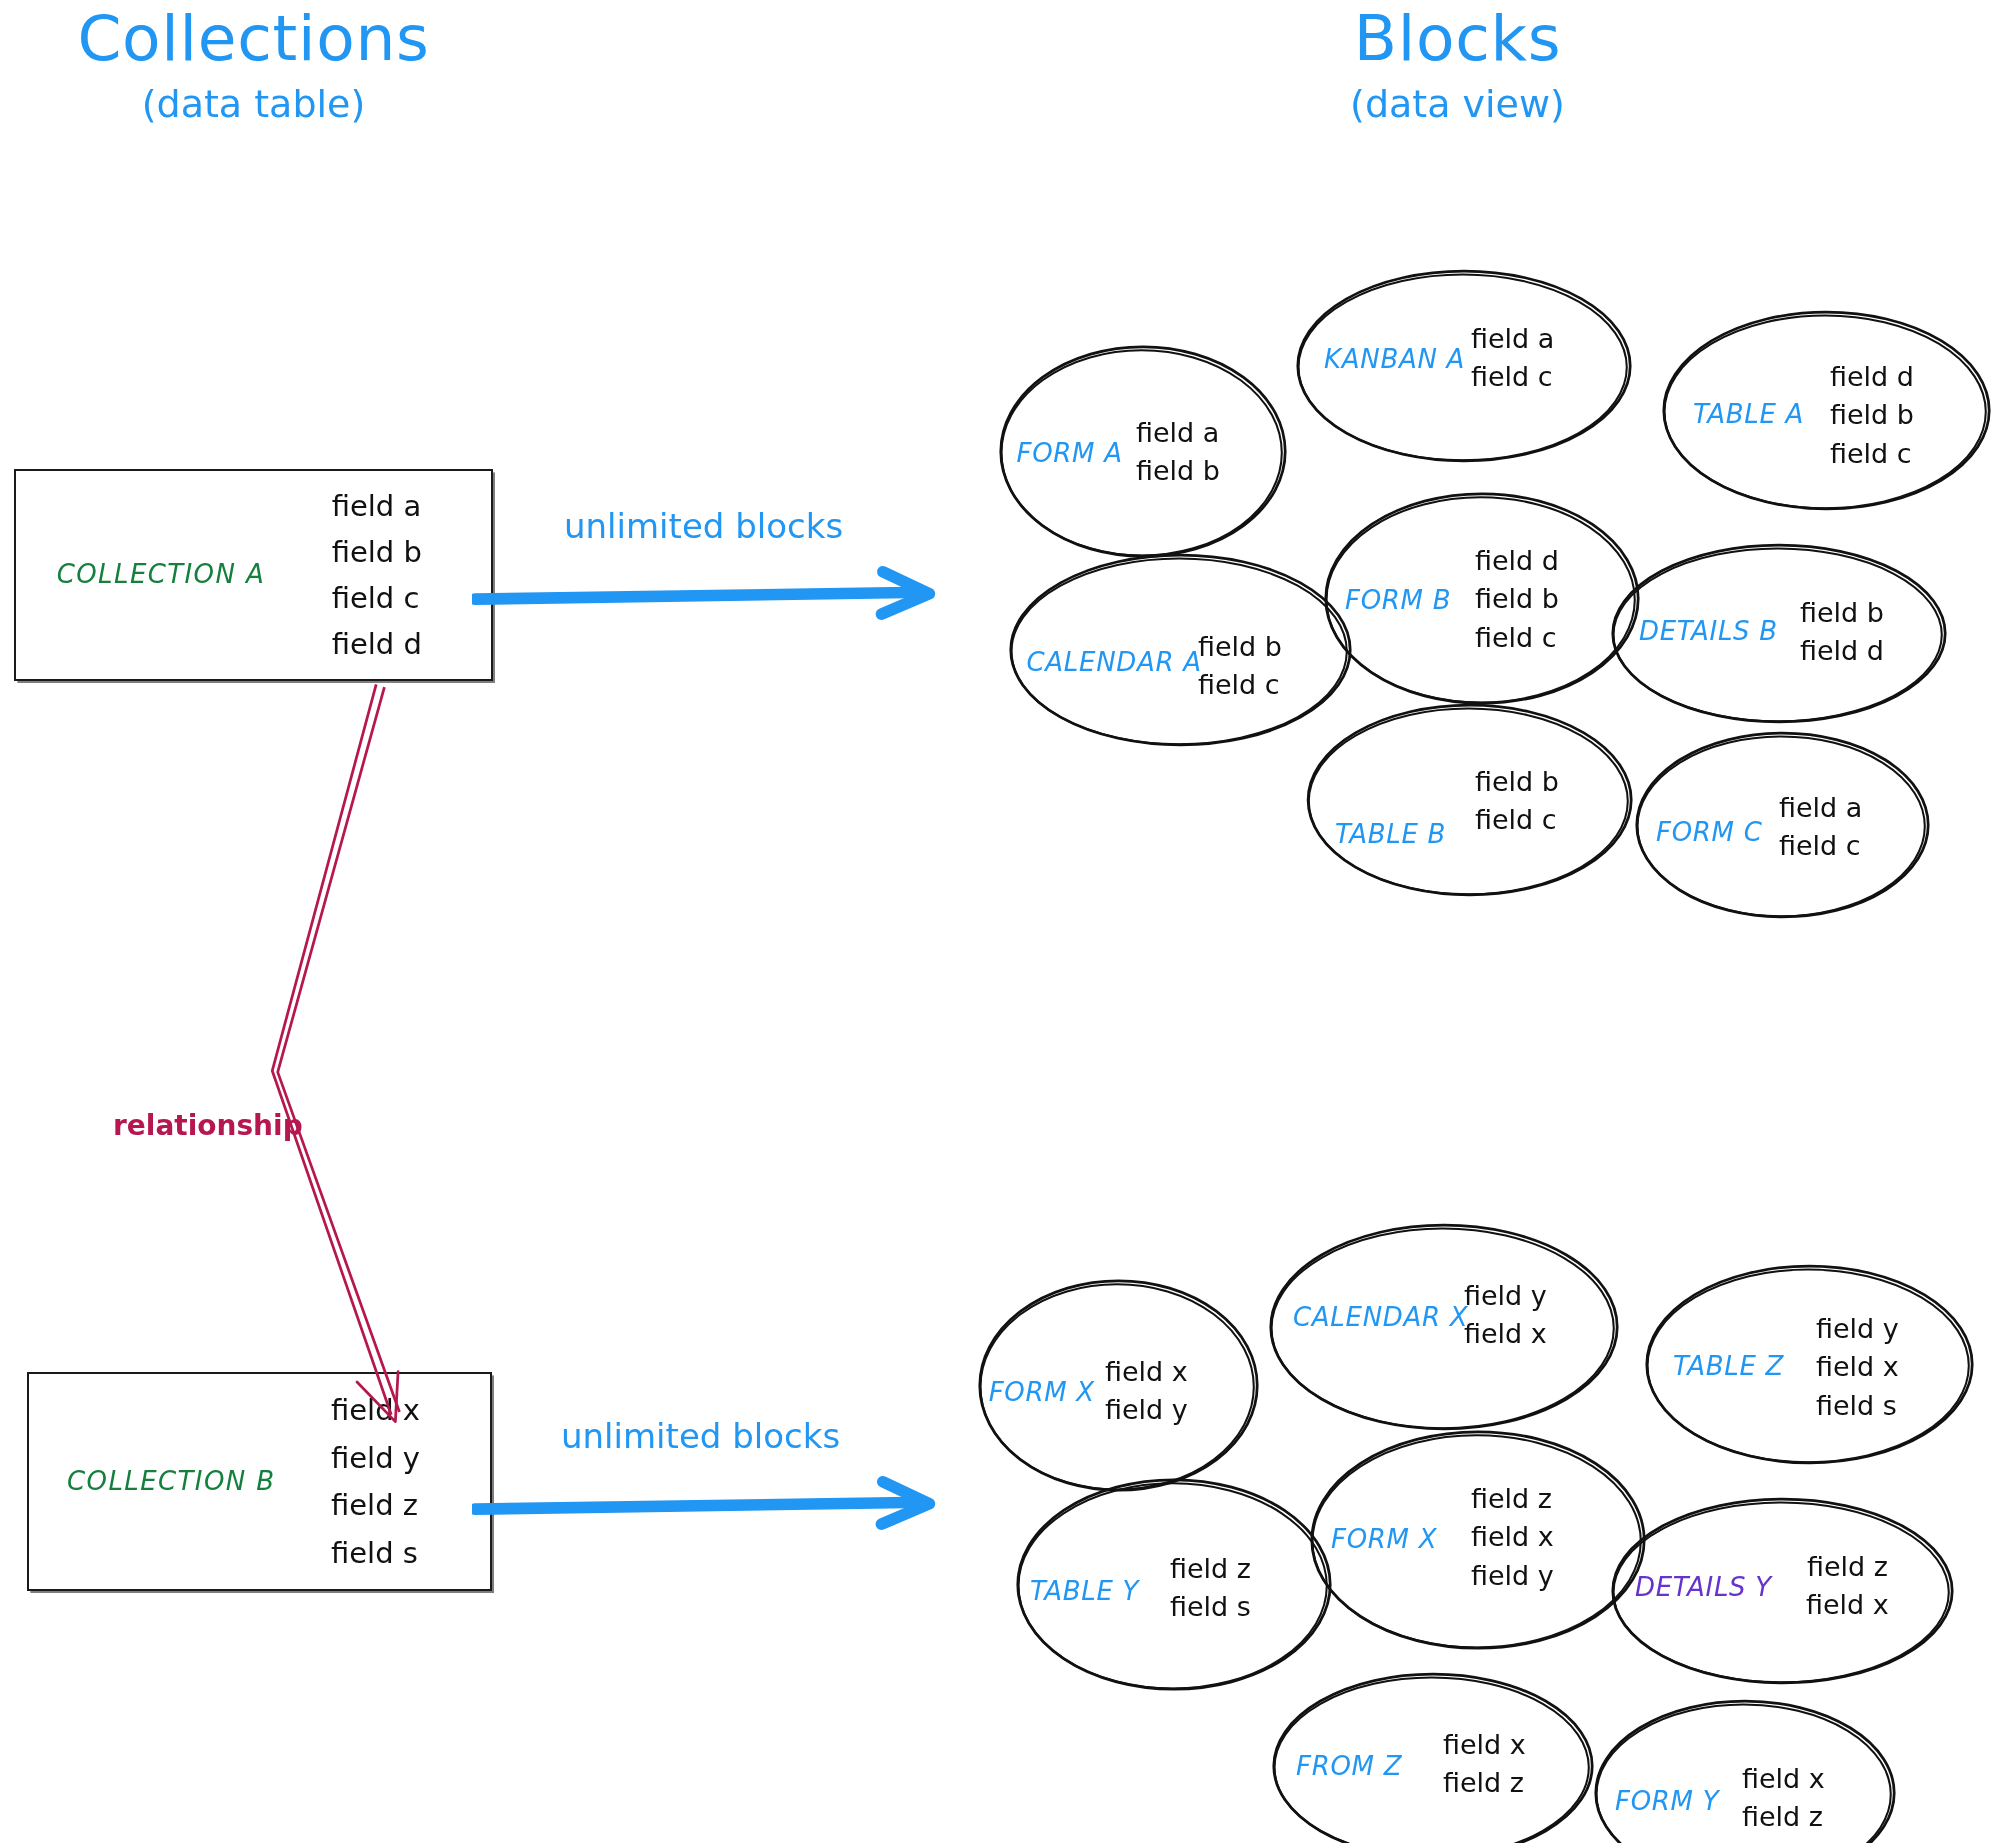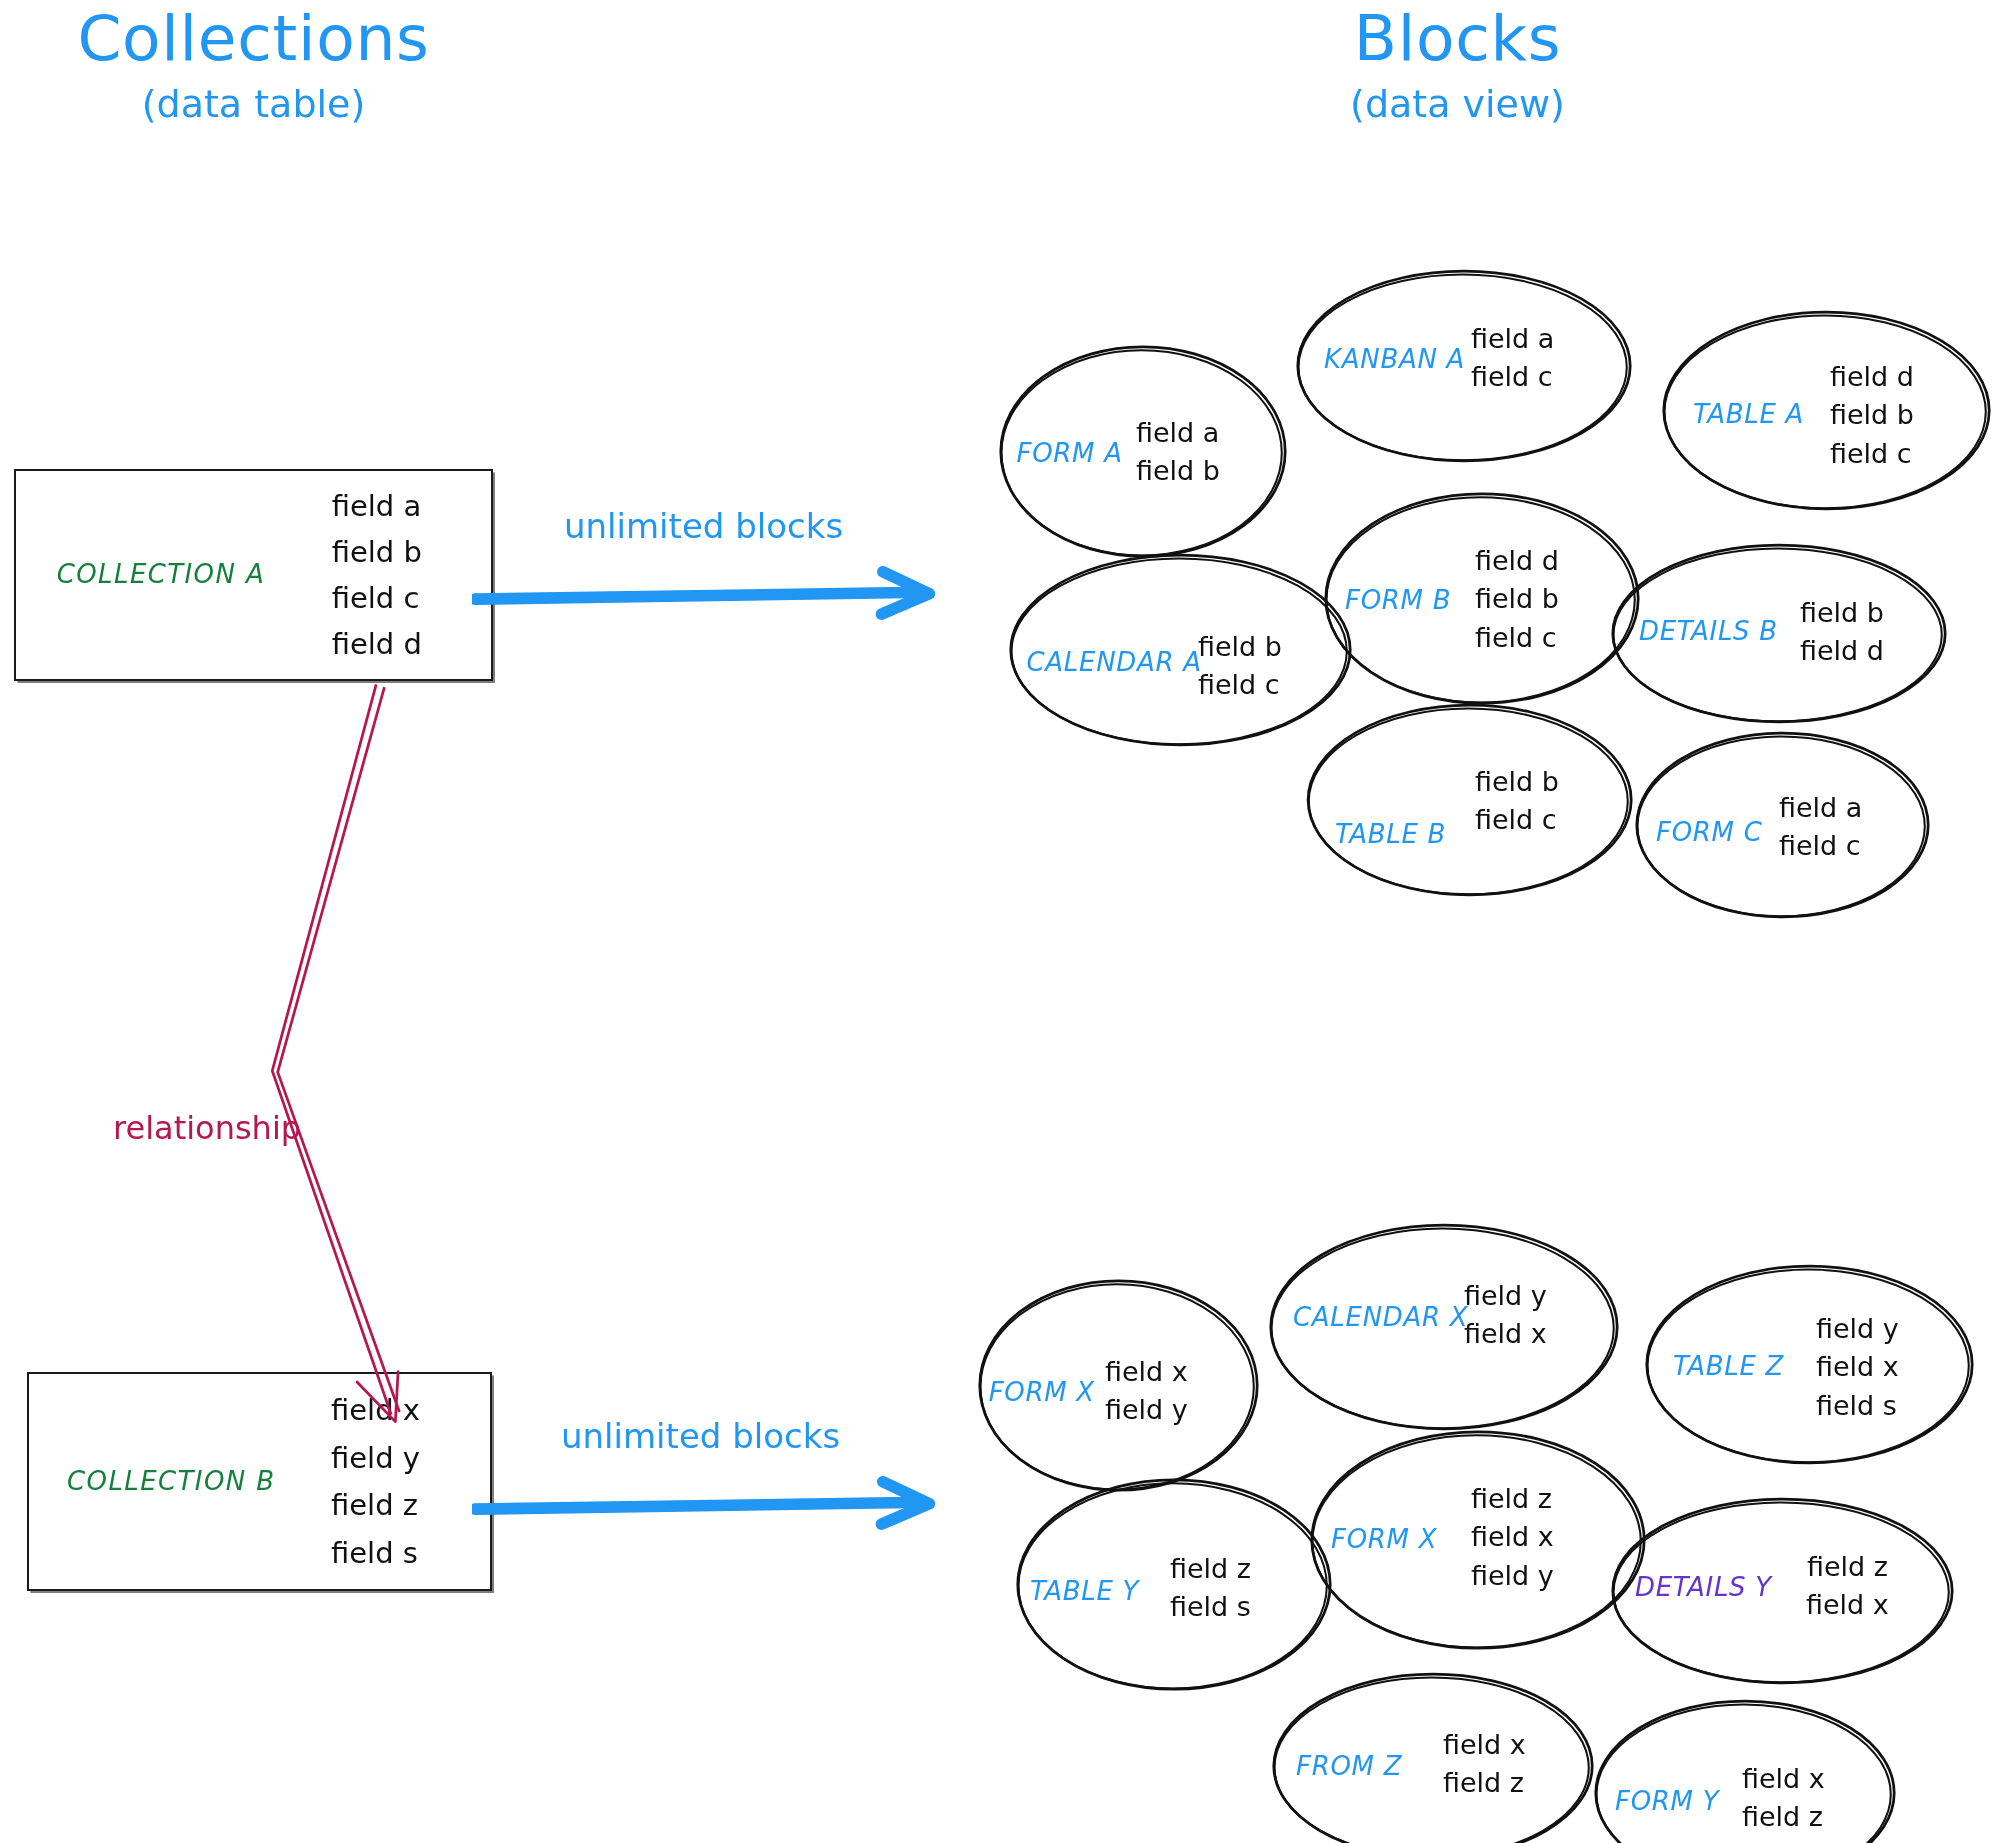--- a/index.html
+++ b/index.html
@@ -88,22 +88,23 @@
   #arrow-blocks-a .arrow-label { left: 92px; top: 0px; }
   #arrow-blocks-b { left: 472px; top: 1416px; width: 493px; height: 137px; }
   #arrow-blocks-b .arrow-label { left: 89px; top: 0px; }
 
   #relationship-connector { left: 205px; top: 657px; width: 274px; height: 753px; }
   .relationship-label {
     position: absolute;
     left: 113px;
     top: 1109px;
     color: #b5174e;
-    font-size: 32px;
-    white-space: nowrap;
+    font-size: 28px;
+    white-space: nowrap;
+    font-weight: bold;
   }
 
   
   .block {
     position: absolute;
   }
   .block .ellipse-svg {
     position: absolute;
     left: 0; top: 0;
     width: 100%;

